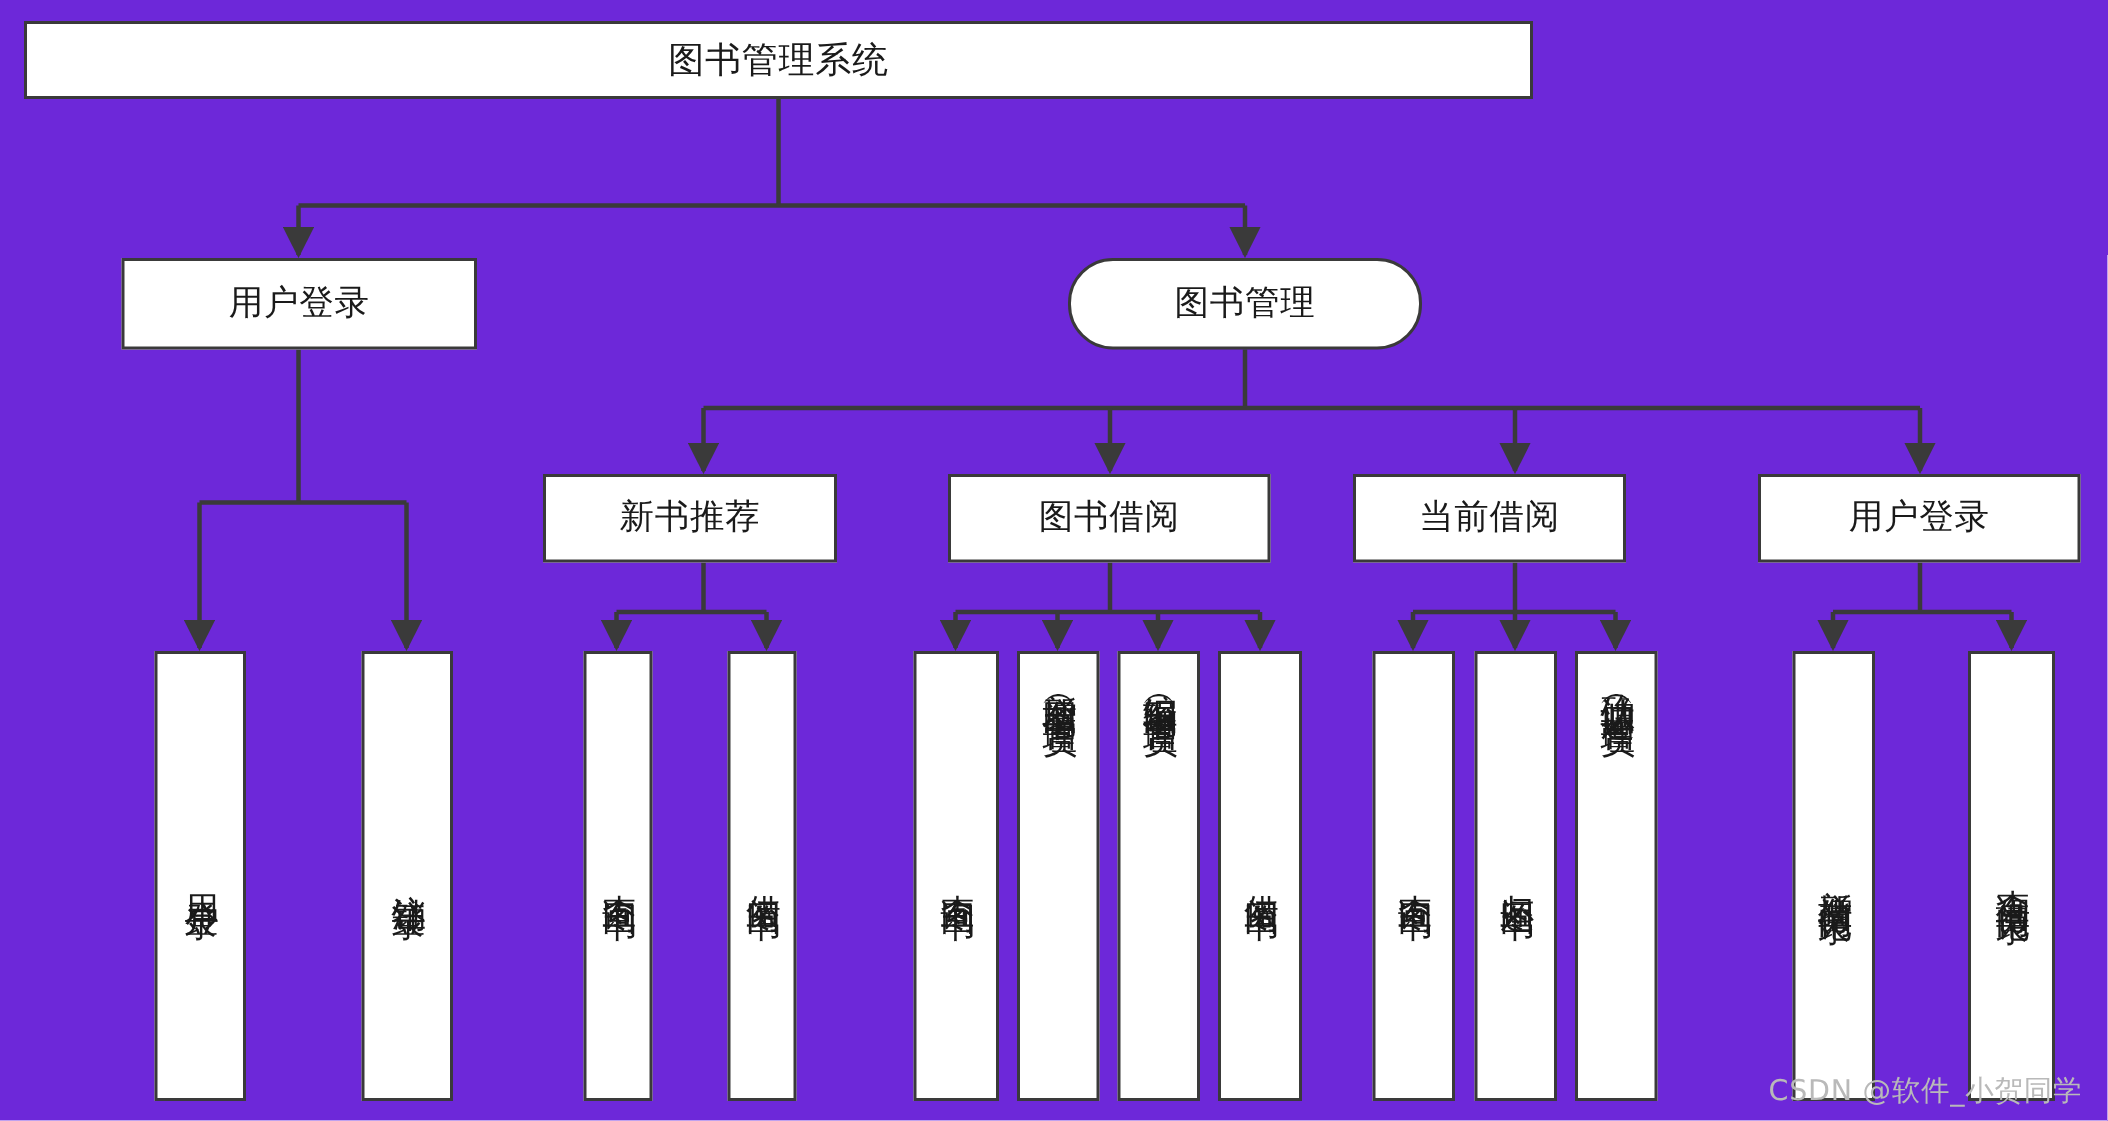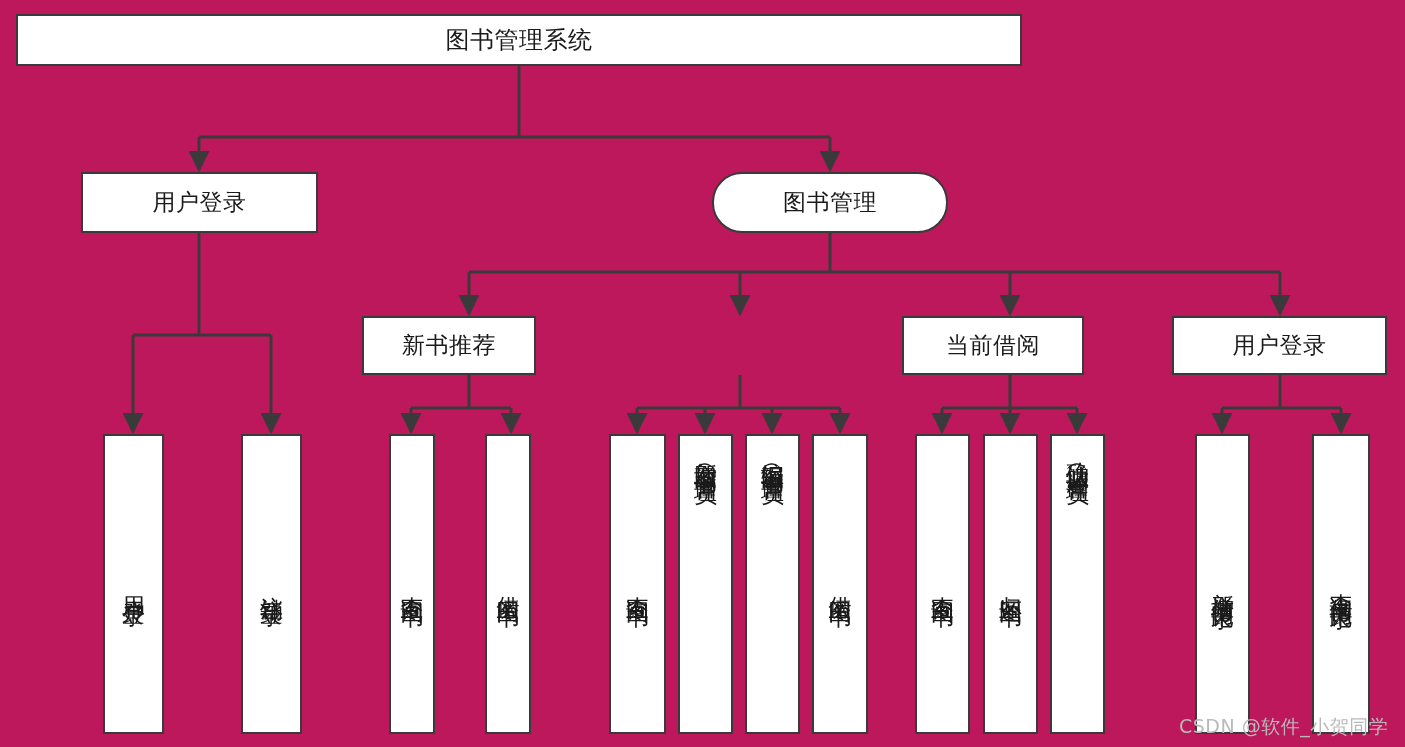--- a/index.html
+++ b/index.html
@@ -8,21 +8,21 @@
     padding: 0;
     background: #ffffff;
   }
   body {
     font-family: "DejaVu Sans", "Liberation Sans", sans-serif;
   }
   #canvas {
     position: relative;
     width: 1405px;
     height: 747px;
-    background: #be185d;
+    background: #6d28d9;
     overflow: hidden;
   }
   svg.wires {
     position: absolute;
     left: 0;
     top: 0;
     width: 1405px;
     height: 747px;
     pointer-events: none;
   }
@@ -130,22 +130,25 @@
     <span>图书管理系统</span>
   </div>
 
   <div class="node horiz" style="left:81px; top:172px; width:237px; height:61px;">
     <span>用户登录</span>
   </div>
   <div class="node horiz" style="left:712px; top:172px; width:236px; height:61px;border-radius:30px;">
     <span>图书管理</span>
   </div>
 
-  <div class="node horiz" style="left:362px; top:316px; width:174px; height:59px;">
+  <div class="node horiz" style="left:362px; top:316px; width:196px; height:59px;">
     <span>新书推荐</span>
+  </div>
+  <div class="node horiz" style="left:632px; top:316px; width:215px; height:59px;">
+    <span>图书借阅</span>
   </div>
   <div class="node horiz" style="left:902px; top:316px; width:182px; height:59px;">
     <span>当前借阅</span>
   </div>
   <div class="node horiz" style="left:1172px; top:316px; width:215px; height:59px;">
     <span>用户登录</span>
   </div>
 
   <div class="node vert mid" style="left:103px; top:434px; width:61px; height:300px;">
     <span class="vtext">用户登录</span>

